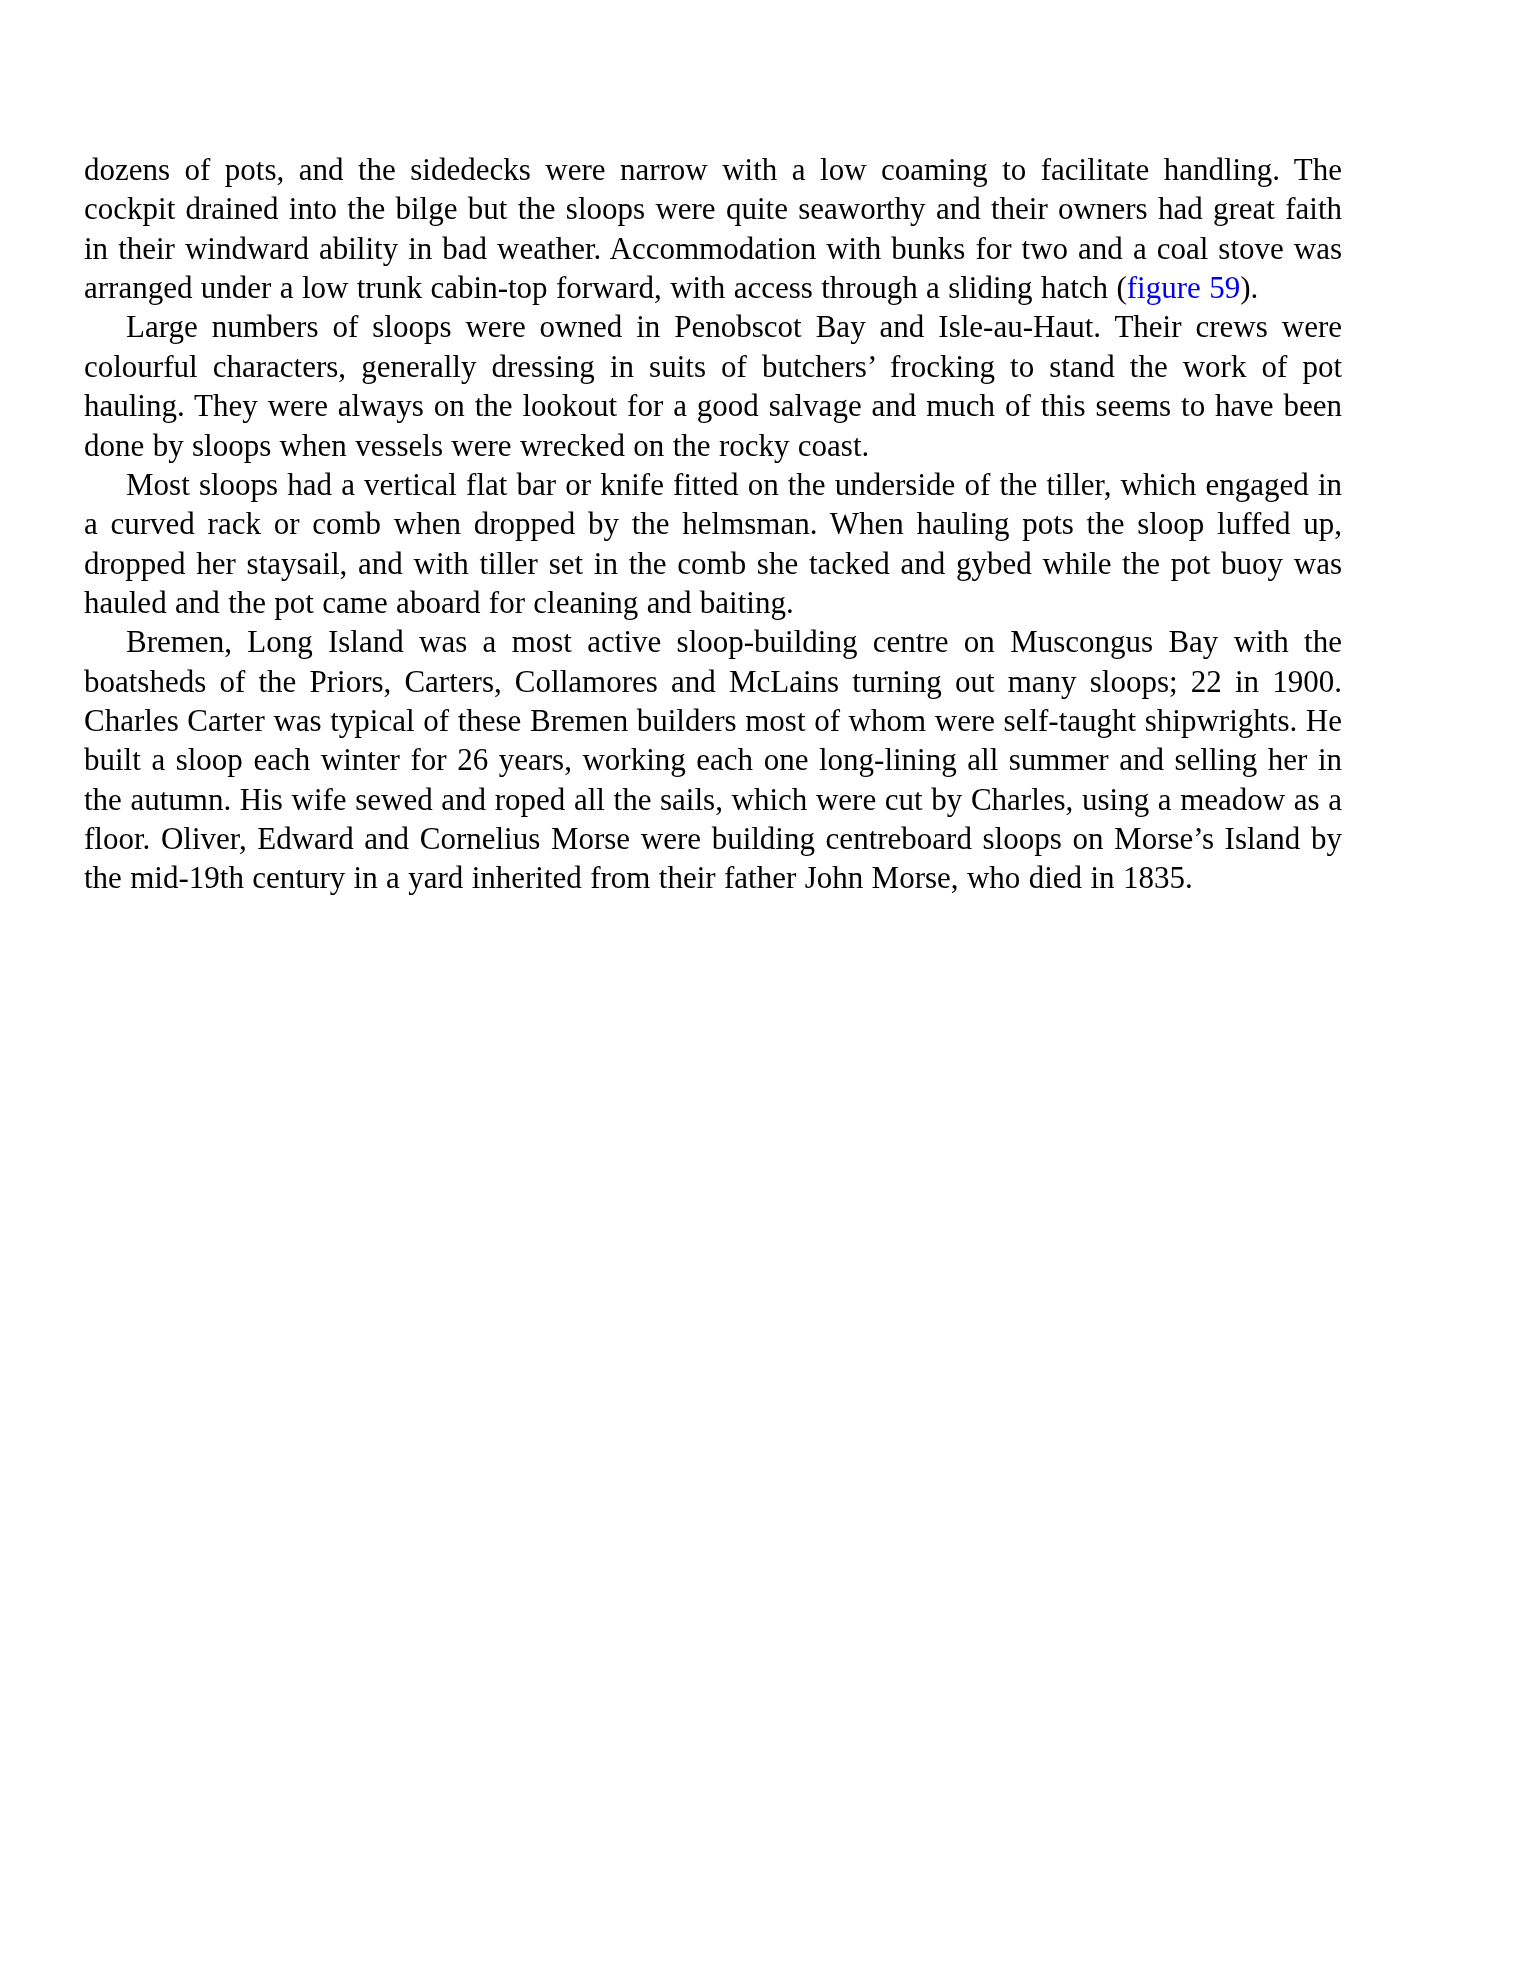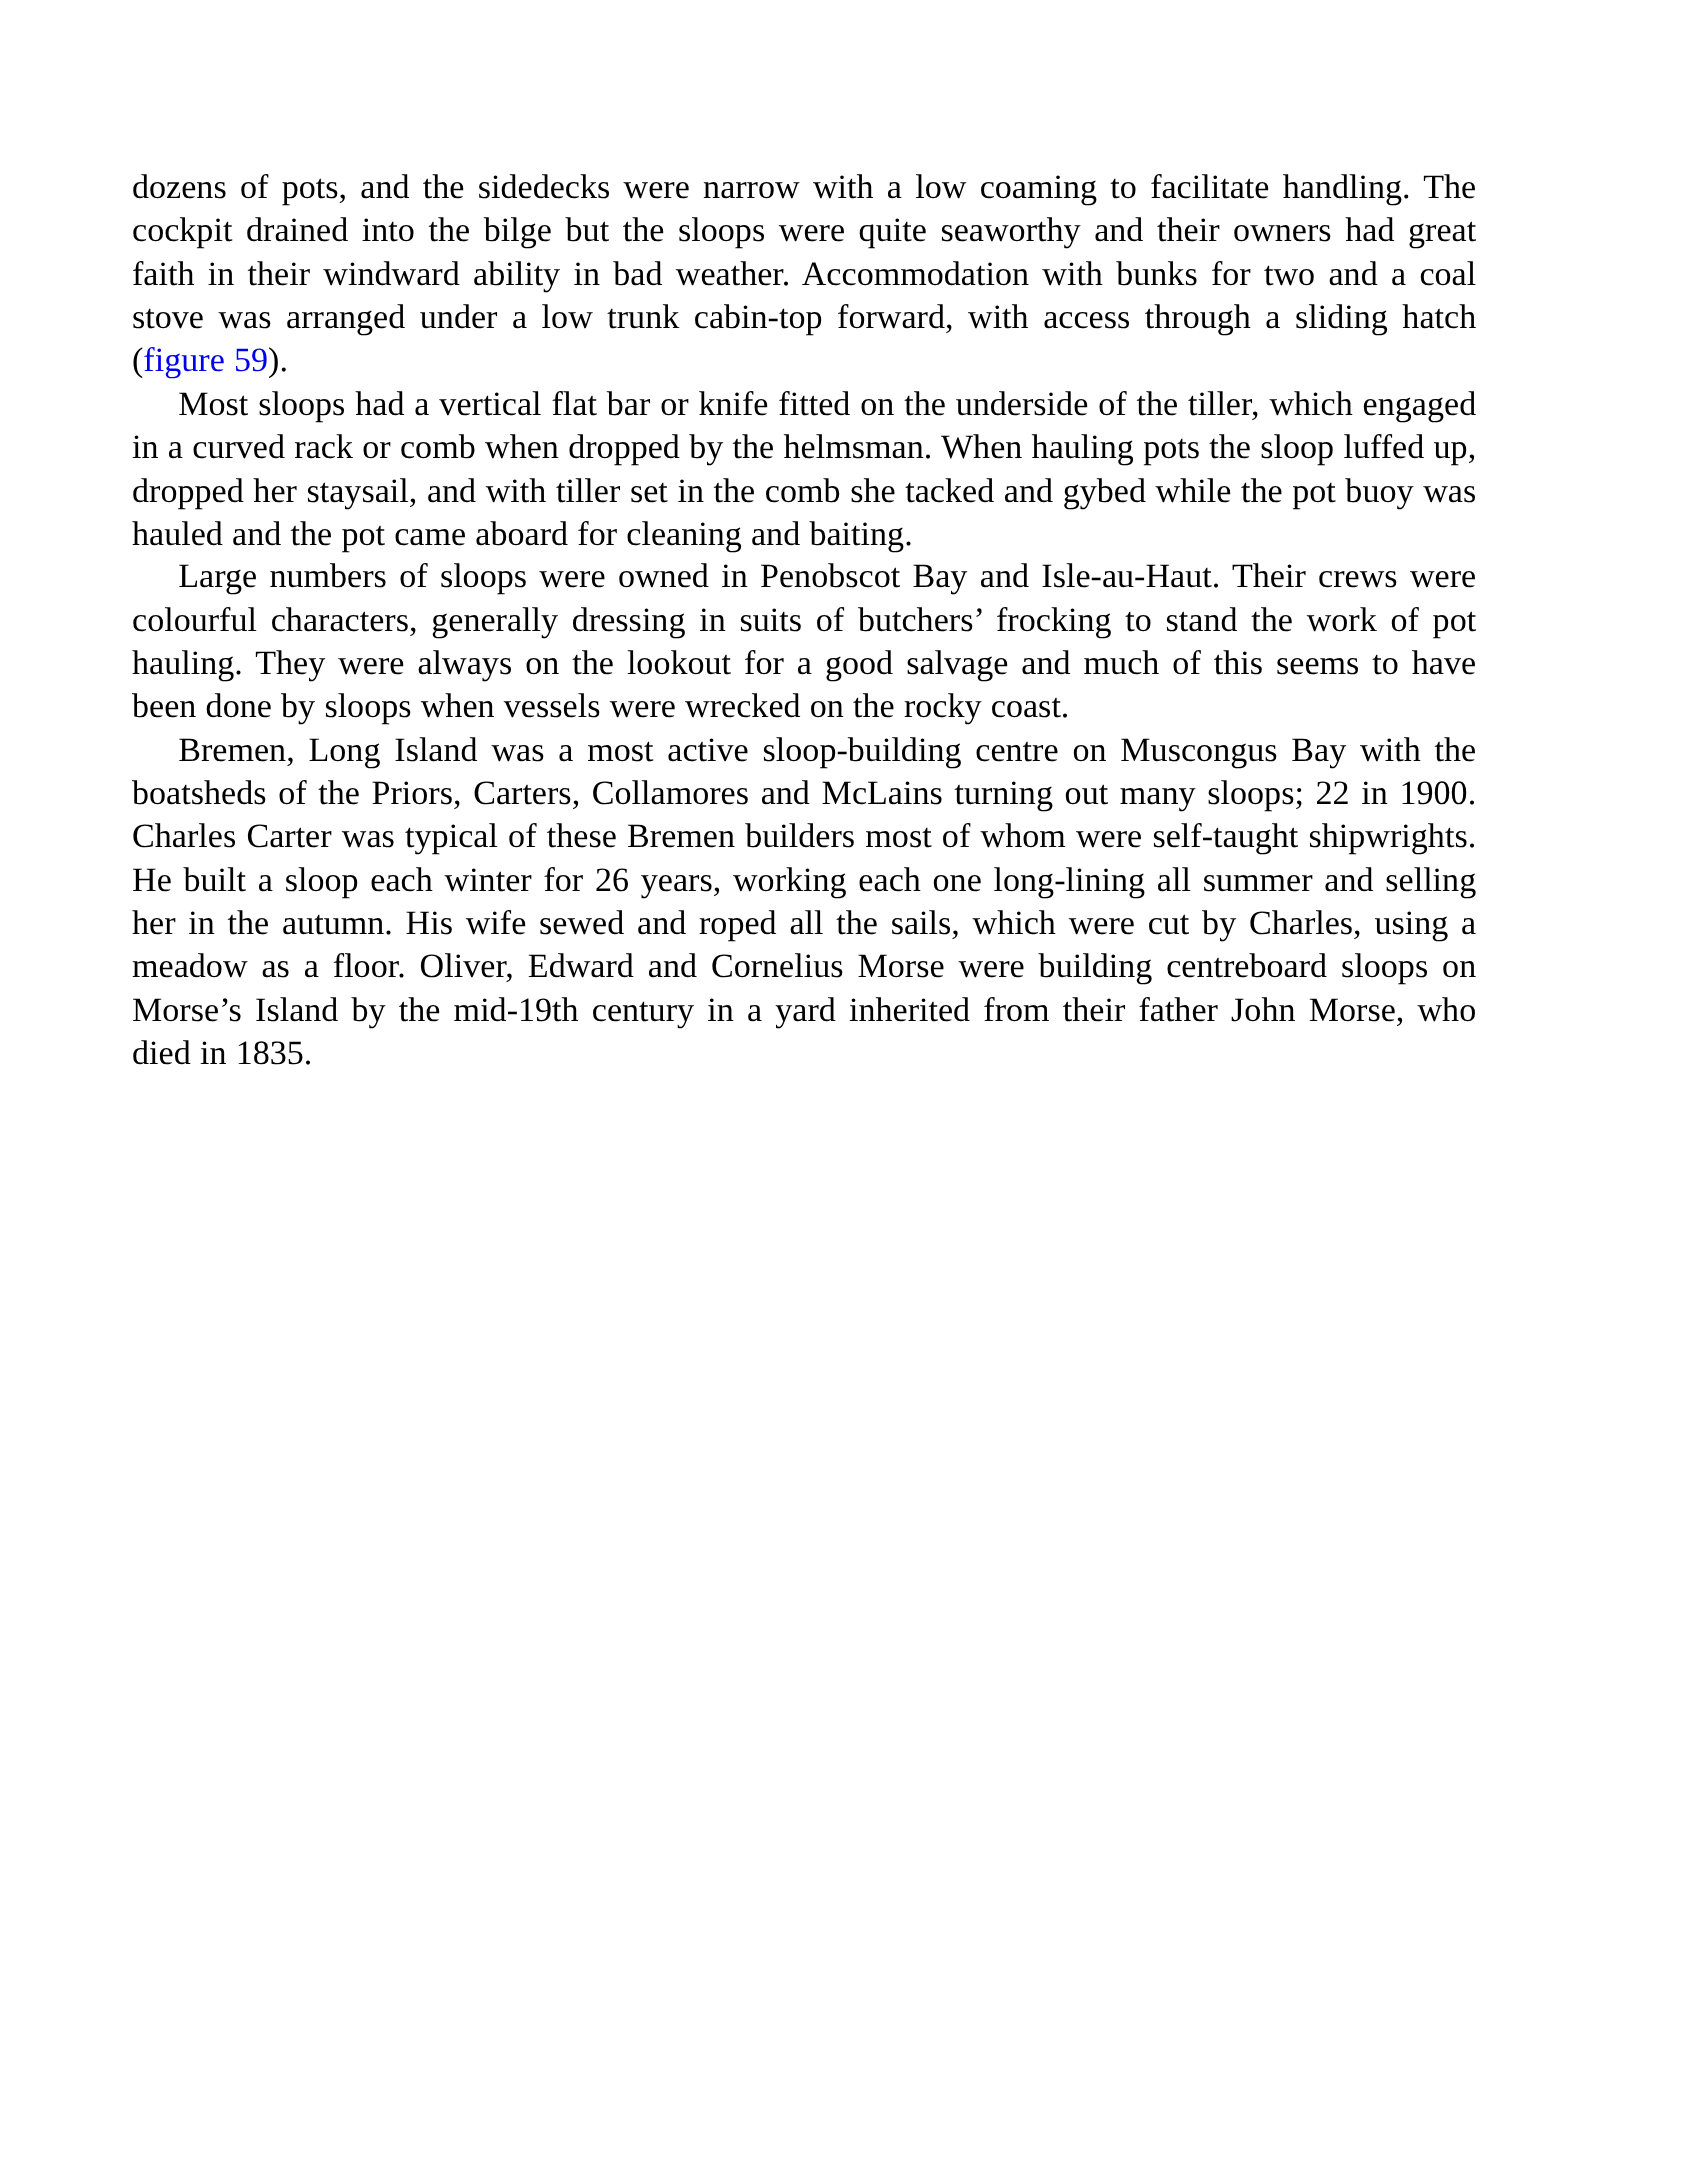--- a/index.html
+++ b/index.html
@@ -6,21 +6,21 @@
     margin: 0;
     padding: 0;
     background: #ffffff;
   }
   .page {
     position: relative;
     width: 1530px;
     height: 1980px;
     background: #ffffff;
     box-sizing: border-box;
-    padding: 150px 188px 0 120px;
+    padding: 150px 188px 0 84px;
     font-family: "Liberation Serif", serif;
     color: #000000;
     overflow: hidden;
   }
   .text-block {
     width: 100%;
   }
   .para {
     margin: 0;
     font-size: 31px;
@@ -40,20 +40,20 @@
   }
 </style>
 </head>
 <body>
 
 <div class="page">
   <div class="text-block">
 
     <p class="para first"><span>dozens of pots, and the sidedecks were narrow with a low coaming to facilitate handling. The cockpit drained into the bilge but the sloops were quite seaworthy and their owners had great faith in their windward ability in bad weather. Accommodation with bunks for two and a coal stove was arranged under a low trunk cabin-top forward, with access through a sliding hatch (</span><a href="#" class="link">figure 59</a><span>).</span></p>
 
+    <p class="para">Large numbers of sloops were owned in Penobscot Bay and Isle-au-Haut. Their crews were colourful characters, generally dressing in suits of butchers’ frocking to stand the work of pot hauling. They were always on the lookout for a good salvage and much of this seems to have been done by sloops when vessels were wrecked on the rocky coast.</p>
+
     <p class="para">Most sloops had a vertical flat bar or knife fitted on the underside of the tiller, which engaged in a curved rack or comb when dropped by the helmsman. When hauling pots the sloop luffed up, dropped her staysail, and with tiller set in the comb she tacked and gybed while the pot buoy was hauled and the pot came aboard for cleaning and baiting.</p>
-
-    <p class="para">Large numbers of sloops were owned in Penobscot Bay and Isle-au-Haut. Their crews were colourful characters, generally dressing in suits of butchers’ frocking to stand the work of pot hauling. They were always on the lookout for a good salvage and much of this seems to have been done by sloops when vessels were wrecked on the rocky coast.</p>
 
     <p class="para">Bremen, Long Island was a most active sloop-building centre on Muscongus Bay with the boatsheds of the Priors, Carters, Collamores and McLains turning out many sloops; 22 in 1900. Charles Carter was typical of these Bremen builders most of whom were self-taught shipwrights. He built a sloop each winter for 26 years, working each one long-lining all summer and selling her in the autumn. His wife sewed and roped all the sails, which were cut by Charles, using a meadow as a floor. Oliver, Edward and Cornelius Morse were building centreboard sloops on Morse’s Island by the mid-19th century in a yard inherited from their father John Morse, who died in 1835.</p>
 
   </div>
 </div>
 
 </body></html>

